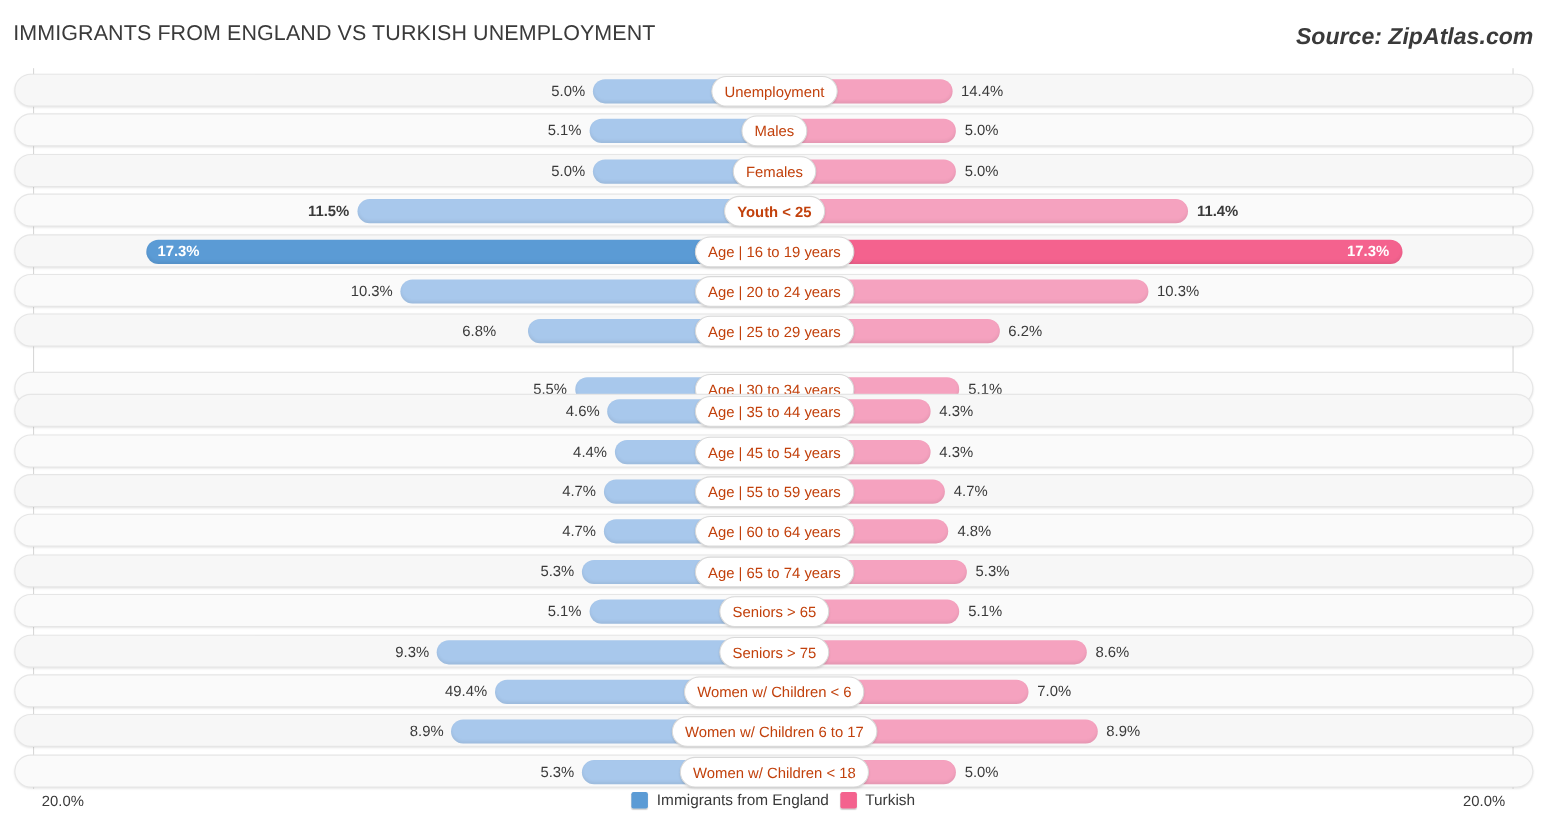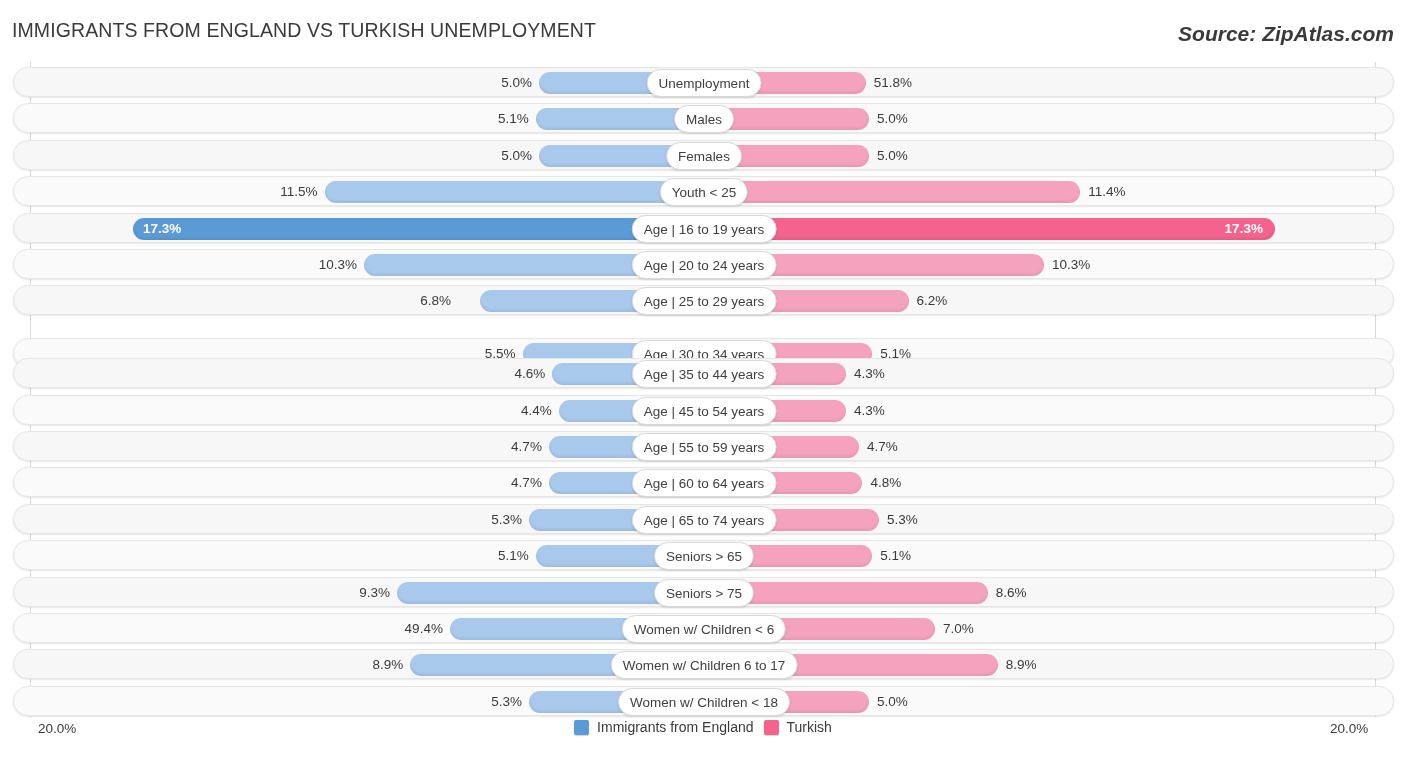--- a/index.html
+++ b/index.html
@@ -113,21 +113,21 @@
     top: 1px;
     height: 28px;
     line-height: 27px;
     transform: translateX(-50%);
     padding: 0 11px;
     border-radius: 14px;
     background: #ffffff;
     border: 1px solid #d9d9d9;
     box-shadow: 0 1px 2px rgba(0,0,0,.13);
     font-size: 13.5px;
-    color: #404040;
+    color: #c2410c;
     white-space: nowrap;
     text-align: center;
     z-index: 5;
   }
 
   
   #footer {
     position: absolute;
     left: 0; top: 717px;
     width: 1406px; height: 40px;
@@ -179,21 +179,21 @@
 
   <div id="plot">
     <div class="axis-line" id="axis-left"></div>
     <div class="axis-line" id="axis-right"></div>
     <div id="rows">
         <div class="row" style="top: 5px;">
           <div class="bar-wrap">
             <div class="bar left" style="left: 525px; width: 165px;"></div>
             <div class="bar right" style="left: 690px; width: 161.7px;"></div>
             <div class="val left" style="left: 433px; width: 85px;">5.0%</div>
-            <div class="val right" style="left: 859.7px; width: 85px;">51.8%</div>
+            <div class="val right" style="left: 859.7px; width: 85px;">14.4%</div>
             <div class="cat-pill" style="left: 690px;">Unemployment</div>
           </div>
         </div>
         <div class="row alt" style="top: 41.4px;">
           <div class="bar-wrap">
             <div class="bar left" style="left: 521.7px; width: 168.3px;"></div>
             <div class="bar right" style="left: 690px; width: 165px;"></div>
             <div class="val left" style="left: 429.7px; width: 85px;">5.1%</div>
             <div class="val right" style="left: 863px; width: 85px;">5.0%</div>
             <div class="cat-pill" style="left: 690px;">Males</div>
@@ -201,21 +201,21 @@
         </div>
         <div class="row" style="top: 77.8px;">
           <div class="bar-wrap">
             <div class="bar left" style="left: 525px; width: 165px;"></div>
             <div class="bar right" style="left: 690px; width: 165px;"></div>
             <div class="val left" style="left: 433px; width: 85px;">5.0%</div>
             <div class="val right" style="left: 863px; width: 85px;">5.0%</div>
             <div class="cat-pill" style="left: 690px;">Females</div>
           </div>
         </div>
-        <div class="row alt" style="top: 114.2px;">
+        <div class="row alt" style="top: 114.2px; font-weight: bold;">
           <div class="bar-wrap">
             <div class="bar left" style="left: 310.5px; width: 379.5px;"></div>
             <div class="bar right" style="left: 690px; width: 376.2px;"></div>
             <div class="val left" style="left: 218.5px; width: 85px;">11.5%</div>
             <div class="val right" style="left: 1074.2px; width: 85px;">11.4%</div>
             <div class="cat-pill" style="left: 690px;">Youth &lt; 25</div>
           </div>
         </div>
         <div class="row" style="top: 150.6px;">
           <div class="bar-wrap">

